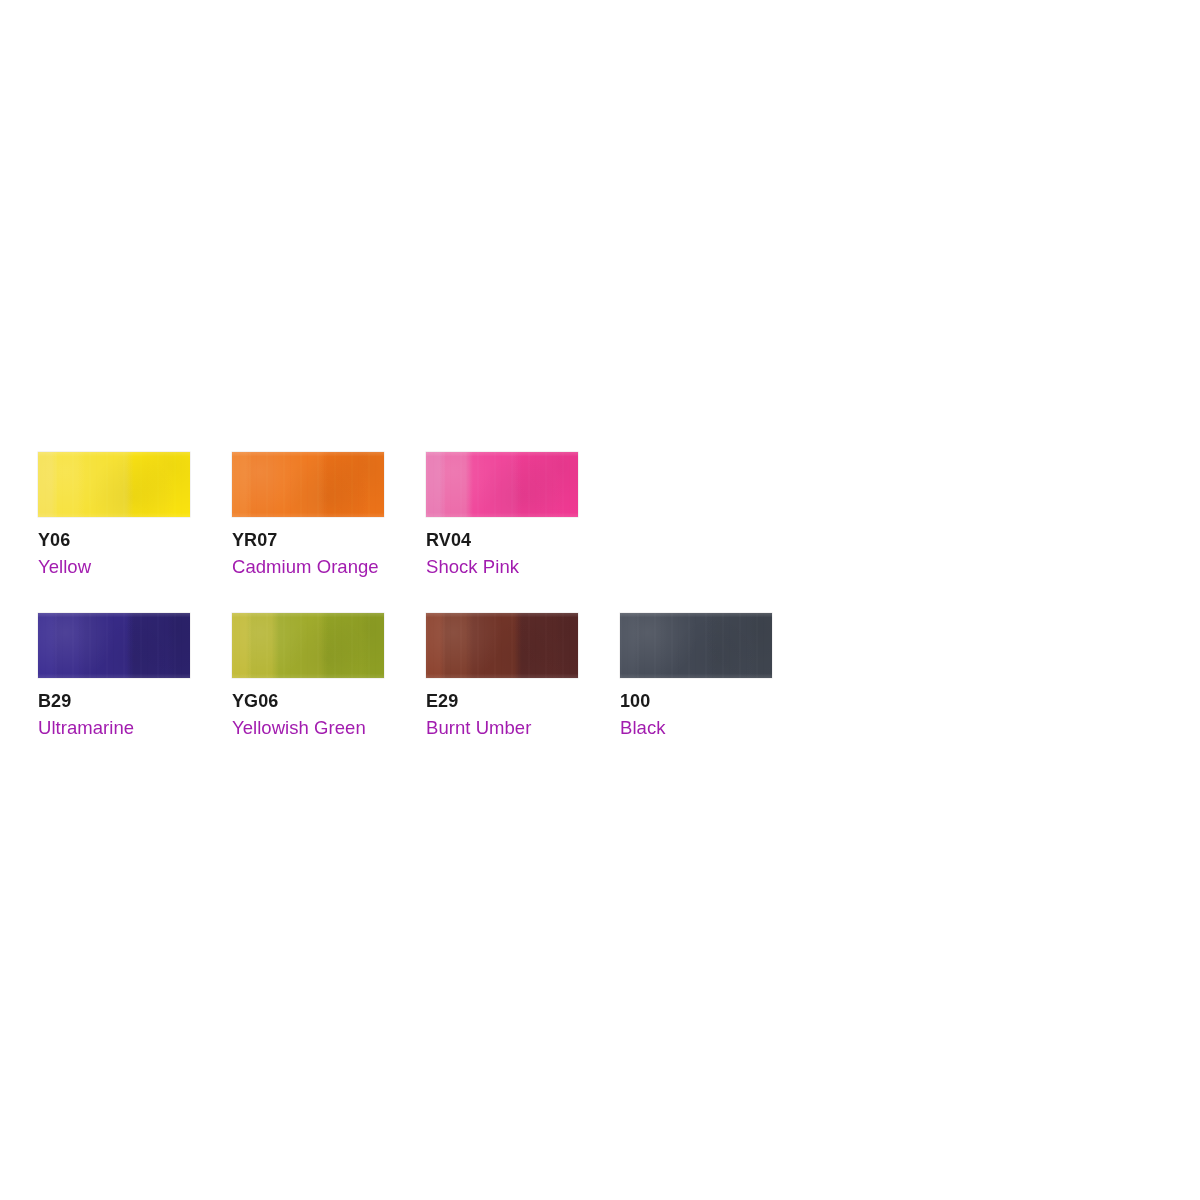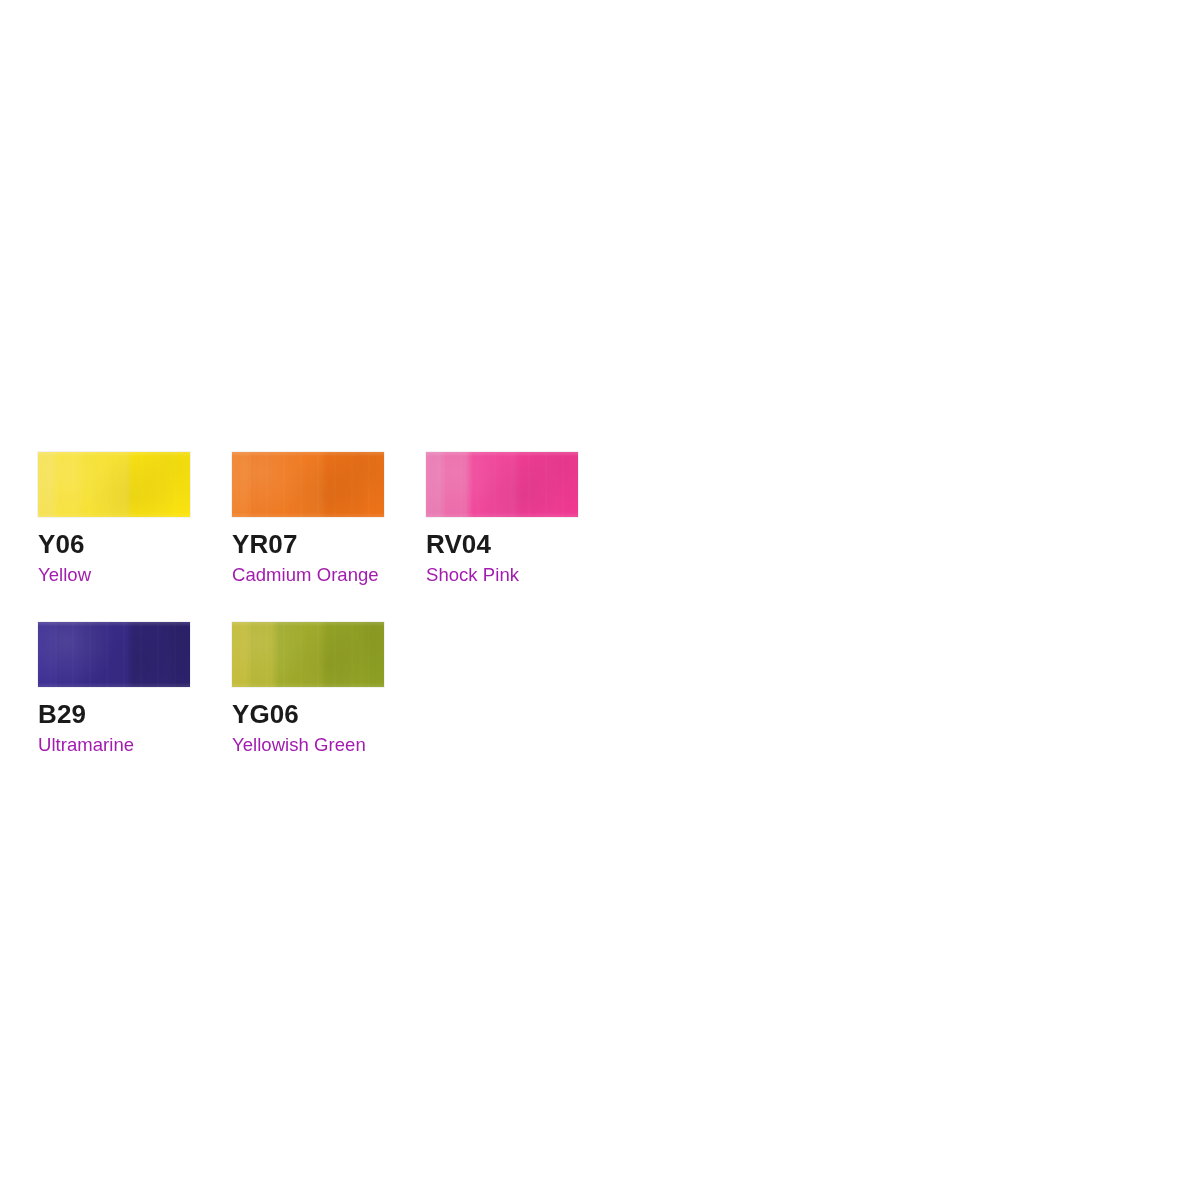--- a/index.html
+++ b/index.html
@@ -86,21 +86,21 @@
     inset: 0;
     background: linear-gradient(180deg,
         rgba(255,255,255,0.14) 0%,
         rgba(255,255,255,0.00) 7%,
         rgba(255,255,255,0.00) 93%,
         rgba(255,255,255,0.10) 100%);
   }
 
   .swatch-code {
     margin-top: 14px;
-    font-size: 26px;
+    font-size: 18px;
     font-weight: bold;
     color: #1a1a1a;
     letter-spacing: 0.1px;
     line-height: 1.05;
     white-space: nowrap;
   }
   .swatch-name {
     margin-top: 7px;
     font-size: 18.5px;
     font-weight: normal;
@@ -165,14 +165,36 @@
         <div class="swatch-chip">
           <div class="chip-base" style="background: rgb(163, 173, 46);"></div>
           <div class="chip-bands" style="background: linear-gradient(90deg, rgb(195, 188, 59) 0%, rgb(195, 188, 59) 9%, rgb(181, 181, 52) 13%, rgb(181, 181, 52) 26%, rgb(160, 171, 44) 31%, rgb(160, 171, 44) 58%, rgb(148, 164, 38) 63%, rgb(148, 164, 38) 85%, rgb(143, 160, 36) 90%, rgb(143, 160, 36) 100%);"></div>
           <div class="chip-streaks"></div>
           <div class="chip-grain"></div>
           <div class="chip-edge"></div>
         </div>
         <div class="swatch-code">YG06</div>
         <div class="swatch-name">Yellowish Green</div>
       </div>
+      <div class="swatch-cell">
+        <div class="swatch-chip">
+          <div class="chip-base" style="background: rgb(122, 59, 44);"></div>
+          <div class="chip-bands" style="background: linear-gradient(90deg, rgb(141, 68, 48) 0%, rgb(141, 68, 48) 9%, rgb(125, 60, 43) 13%, rgb(125, 60, 43) 26%, rgb(113, 52, 40) 31%, rgb(113, 52, 40) 58%, rgb(91, 42, 40) 63%, rgb(91, 42, 40) 85%, rgb(87, 40, 39) 90%, rgb(87, 40, 39) 100%);"></div>
+          <div class="chip-streaks"></div>
+          <div class="chip-grain"></div>
+          <div class="chip-edge"></div>
+        </div>
+        <div class="swatch-code">E29</div>
+        <div class="swatch-name">Burnt Umber</div>
+      </div>
+      <div class="swatch-cell">
+        <div class="swatch-chip">
+          <div class="chip-base" style="background: rgb(69, 75, 87);"></div>
+          <div class="chip-bands" style="background: linear-gradient(90deg, rgb(74, 80, 92) 0%, rgb(74, 80, 92) 9%, rgb(69, 75, 87) 13%, rgb(69, 75, 87) 26%, rgb(67, 73, 85) 31%, rgb(67, 73, 85) 58%, rgb(65, 71, 82) 63%, rgb(65, 71, 82) 85%, rgb(63, 69, 79) 90%, rgb(63, 69, 79) 100%);"></div>
+          <div class="chip-streaks"></div>
+          <div class="chip-grain"></div>
+          <div class="chip-edge"></div>
+        </div>
+        <div class="swatch-code">100</div>
+        <div class="swatch-name">Black</div>
+      </div>
     </div>
   </div>
 
 </body></html>

